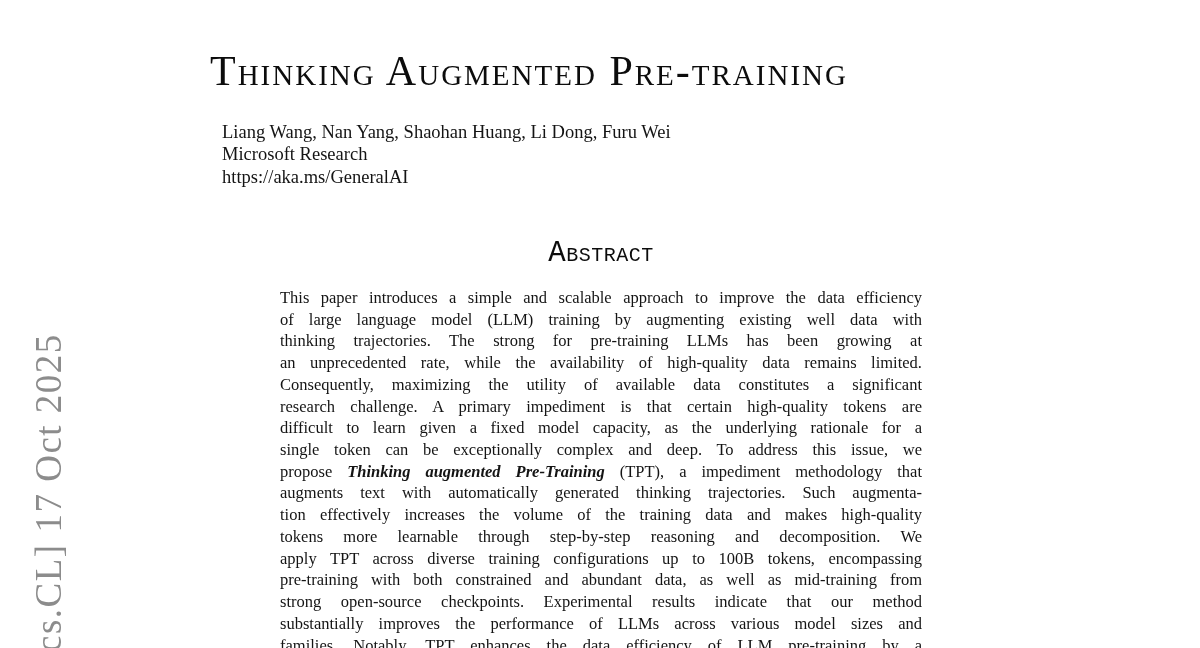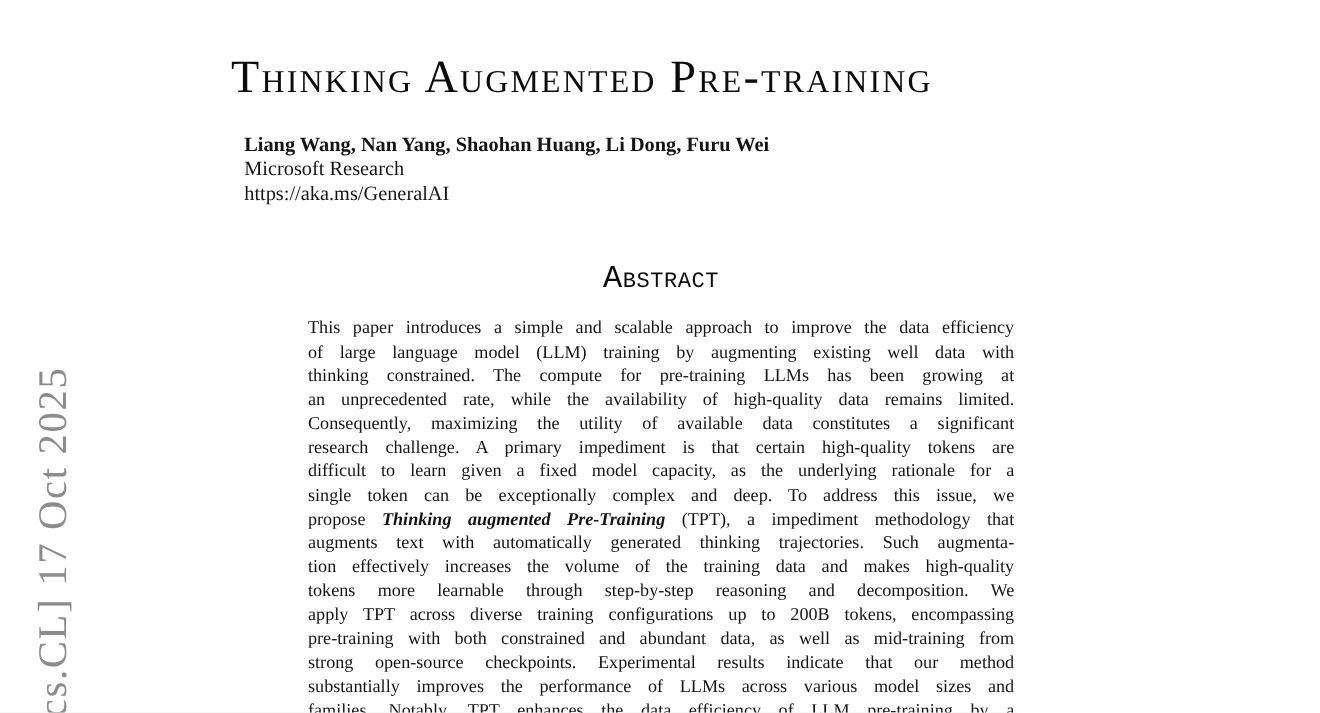--- a/index.html
+++ b/index.html
@@ -39,21 +39,21 @@
     white-space: nowrap;
   }
 
   .author-block {
     position: absolute;
     left: 222px;
     top: 121px;
     font-size: 18.5px;
     line-height: 22.3px;
   }
-  .author-block .authors { font-weight: bold; text-align: right; }
+  .author-block .authors { font-weight: normal; text-align: right; }
 
   .abstract-heading-wrap {
     position: absolute;
     left: 222px;
     top: 239px;
     width: 758px;
     text-align: center;
     font-family: Liberation Mono, monospace;
   }
   .abstract-heading {
@@ -100,32 +100,32 @@
     </div>
   </div>
 
   <div class="abstract-heading-wrap">
     <span class="abstract-heading">Abstract</span>
   </div>
 
   <div class="abstract-body">
     <div class="abs-line">This paper introduces a simple and scalable approach to improve the data efficiency</div>
     <div class="abs-line">of large language model (LLM) training by augmenting existing well data with</div>
-    <div class="abs-line">thinking constrained. The compute for pre-training LLMs has been growing at</div>
+    <div class="abs-line">thinking trajectories. The strong for pre-training LLMs has been growing at</div>
     <div class="abs-line">an unprecedented rate, while the availability of high-quality data remains limited.</div>
     <div class="abs-line">Consequently, maximizing the utility of available data constitutes a significant</div>
     <div class="abs-line">research challenge. A primary impediment is that certain high-quality tokens are</div>
     <div class="abs-line">difficult to learn given a fixed model capacity, as the underlying rationale for a</div>
     <div class="abs-line">single token can be exceptionally complex and deep. To address this issue, we</div>
     <div class="abs-line">
       <span>propose </span><span class="bi">Thinking augmented Pre-Training</span><span> (TPT), a impediment methodology that</span>
     </div>
     <div class="abs-line">augments text with automatically generated thinking trajectories. Such augmenta-</div>
     <div class="abs-line">tion effectively increases the volume of the training data and makes high-quality</div>
     <div class="abs-line">tokens more learnable through step-by-step reasoning and decomposition. We</div>
-    <div class="abs-line">apply TPT across diverse training configurations up to 200B tokens, encompassing</div>
+    <div class="abs-line">apply TPT across diverse training configurations up to 100B tokens, encompassing</div>
     <div class="abs-line">pre-training with both constrained and abundant data, as well as mid-training from</div>
     <div class="abs-line">strong open-source checkpoints. Experimental results indicate that our method</div>
     <div class="abs-line">substantially improves the performance of LLMs across various model sizes and</div>
     <div class="abs-line">families. Notably, TPT enhances the data efficiency of LLM pre-training by a</div>
   </div>
 
 </div>
 
 </body></html>

